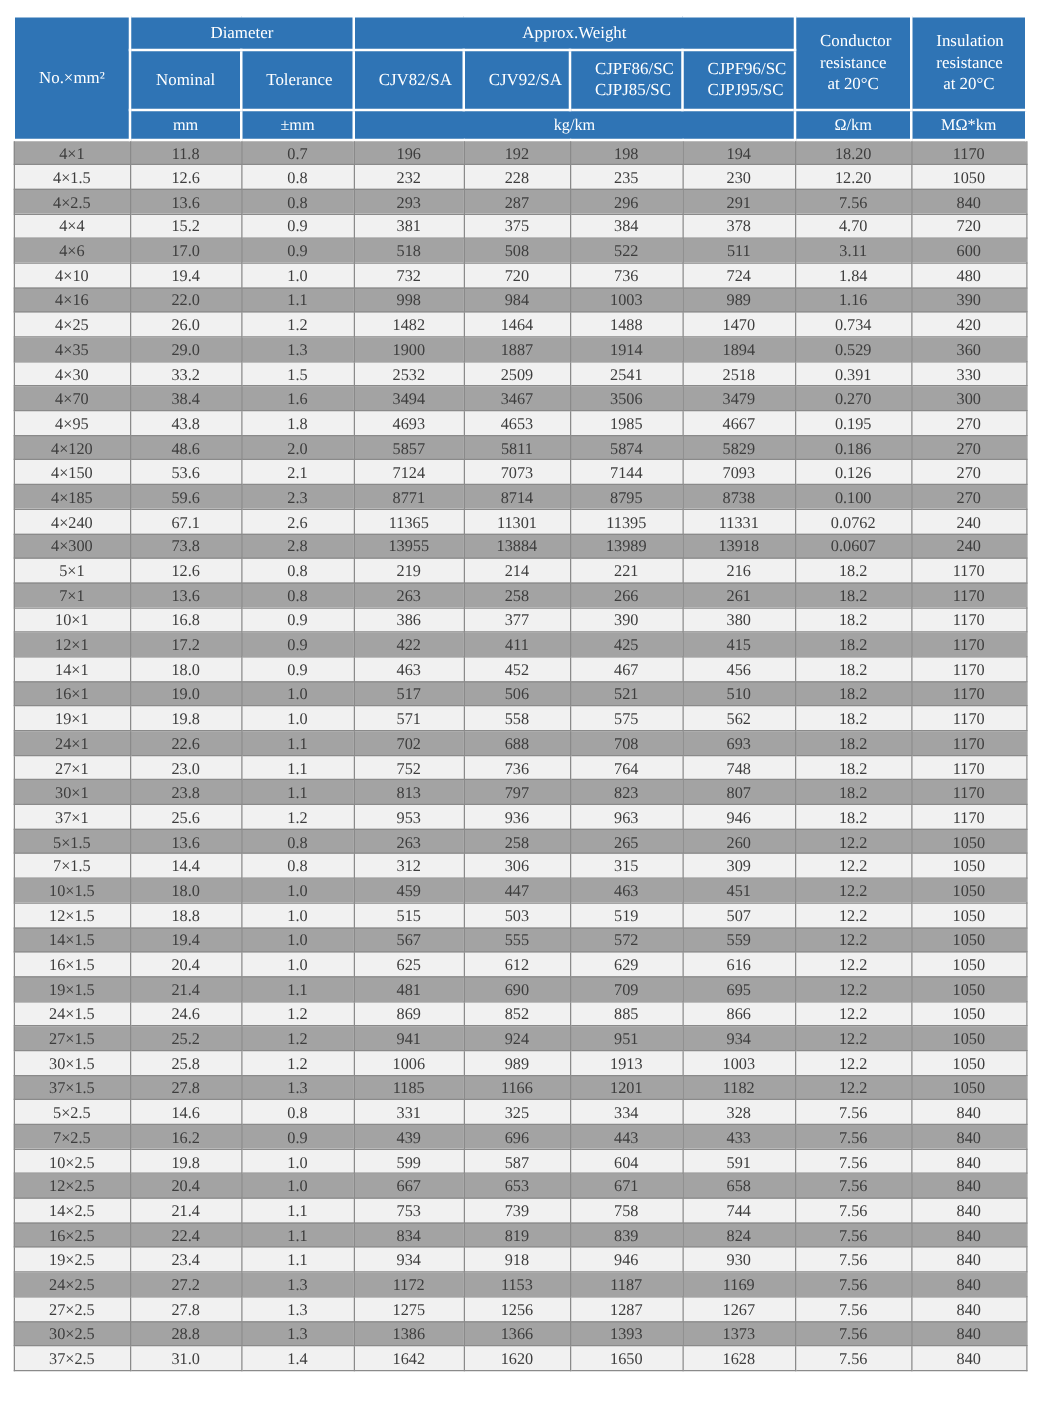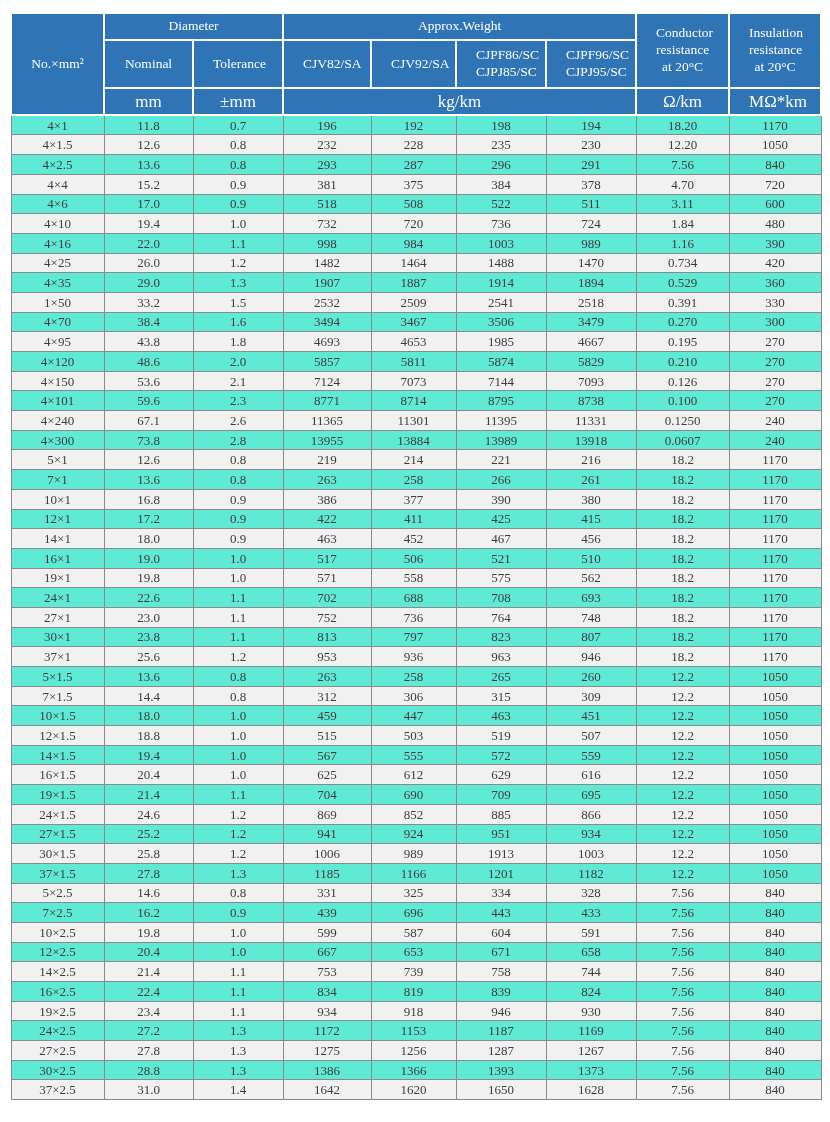--- a/index.html
+++ b/index.html
@@ -30,31 +30,31 @@
     font-weight:normal;
     font-size:13.5px;
     line-height:1.25;
     white-space:pre-line;
     padding:2px 19px;
     text-align:center;
     vertical-align:middle;
   }
   thead tr.group-row th{height:27px;}
   thead tr.sub-row th{height:48px;}
-  thead tr.units-row th{height:24px;font-size:17px;}
+  thead tr.units-row th{height:24px;font-size:13px;}
   tbody td{
     border:1px solid var(--border);
     text-align:center;
     vertical-align:middle;
     font-size:13px;
     height:19.7px;
     padding:0 1px;
     line-height:1;
   }
-  tbody tr{background:#5eead4;}
+  tbody tr{background:#a3a3a3;}
   tbody tr.alt{background:var(--row-alt);}
 </style>
 </head>
 <body>
 
 <div class="wrap">
   <table>
     <colgroup>
       <col style="width:93px">
         <col style="width:89px">
@@ -178,29 +178,29 @@
           <td>1464</td>
           <td>1488</td>
           <td>1470</td>
           <td>0.734</td>
           <td>420</td>
         </tr>
         <tr>
           <td>4×35</td>
           <td>29.0</td>
           <td>1.3</td>
-          <td>1907</td>
+          <td>1900</td>
           <td>1887</td>
           <td>1914</td>
           <td>1894</td>
           <td>0.529</td>
           <td>360</td>
         </tr>
         <tr class="alt">
-          <td>1×50</td>
+          <td>4×30</td>
           <td>33.2</td>
           <td>1.5</td>
           <td>2532</td>
           <td>2509</td>
           <td>2541</td>
           <td>2518</td>
           <td>0.391</td>
           <td>330</td>
         </tr>
         <tr>
@@ -226,54 +226,54 @@
           <td>270</td>
         </tr>
         <tr>
           <td>4×120</td>
           <td>48.6</td>
           <td>2.0</td>
           <td>5857</td>
           <td>5811</td>
           <td>5874</td>
           <td>5829</td>
-          <td>0.210</td>
+          <td>0.186</td>
           <td>270</td>
         </tr>
         <tr class="alt">
           <td>4×150</td>
           <td>53.6</td>
           <td>2.1</td>
           <td>7124</td>
           <td>7073</td>
           <td>7144</td>
           <td>7093</td>
           <td>0.126</td>
           <td>270</td>
         </tr>
         <tr>
-          <td>4×101</td>
+          <td>4×185</td>
           <td>59.6</td>
           <td>2.3</td>
           <td>8771</td>
           <td>8714</td>
           <td>8795</td>
           <td>8738</td>
           <td>0.100</td>
           <td>270</td>
         </tr>
         <tr class="alt">
           <td>4×240</td>
           <td>67.1</td>
           <td>2.6</td>
           <td>11365</td>
           <td>11301</td>
           <td>11395</td>
           <td>11331</td>
-          <td>0.1250</td>
+          <td>0.0762</td>
           <td>240</td>
         </tr>
         <tr>
           <td>4×300</td>
           <td>73.8</td>
           <td>2.8</td>
           <td>13955</td>
           <td>13884</td>
           <td>13989</td>
           <td>13918</td>
@@ -464,21 +464,21 @@
           <td>612</td>
           <td>629</td>
           <td>616</td>
           <td>12.2</td>
           <td>1050</td>
         </tr>
         <tr>
           <td>19×1.5</td>
           <td>21.4</td>
           <td>1.1</td>
-          <td>704</td>
+          <td>481</td>
           <td>690</td>
           <td>709</td>
           <td>695</td>
           <td>12.2</td>
           <td>1050</td>
         </tr>
         <tr class="alt">
           <td>24×1.5</td>
           <td>24.6</td>
           <td>1.2</td>

